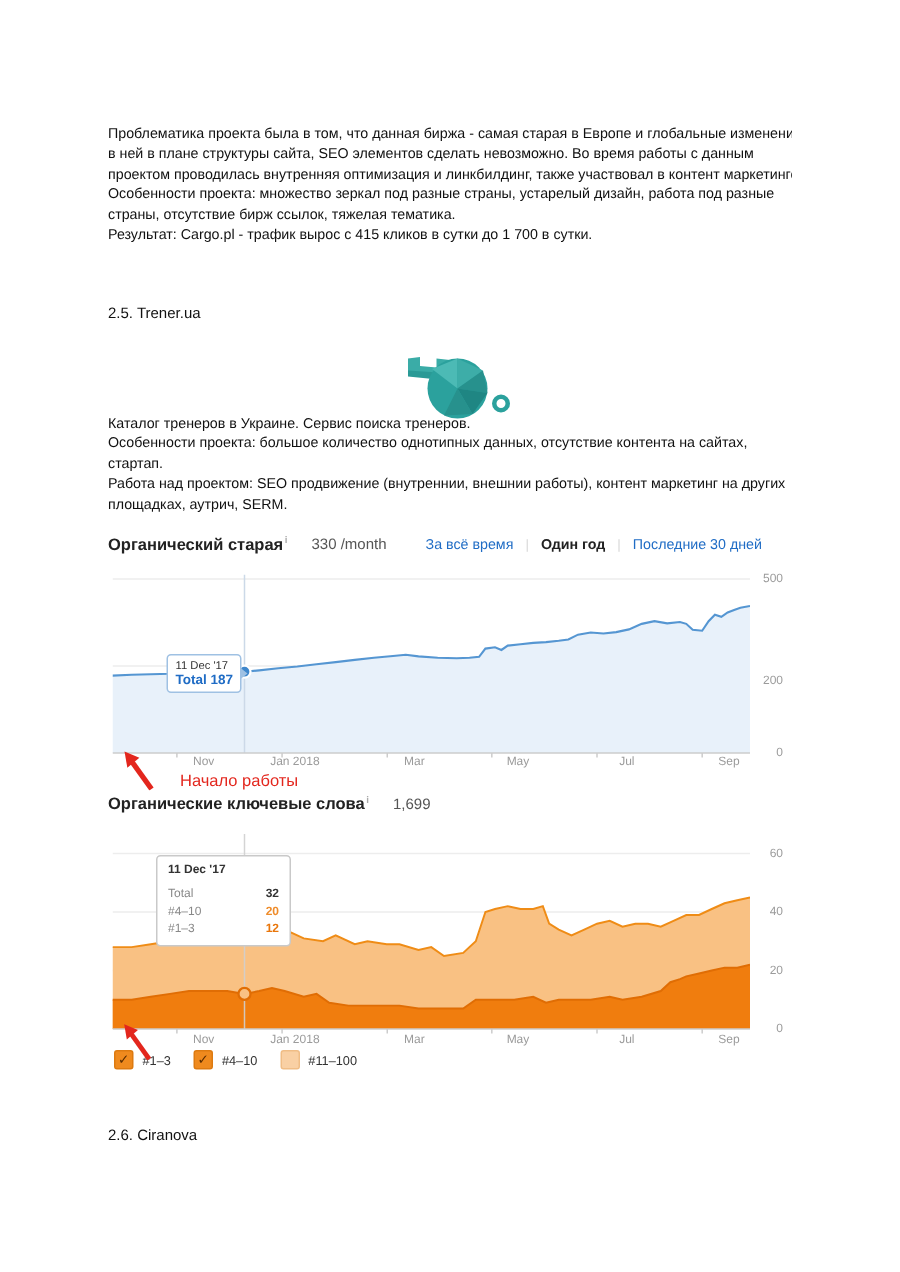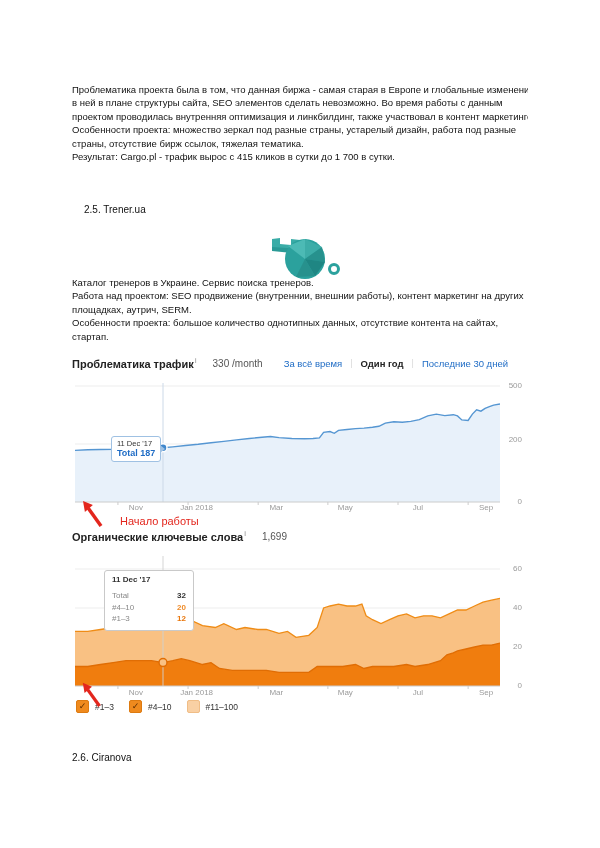--- a/index.html
+++ b/index.html
@@ -54,42 +54,42 @@
 <body>
 
 <div class="page">
 
   <div class="textblock" style="top:83px;">
     <p>Проблематика проекта была в том, что данная биржа - самая старая в Европе и глобальные изменения в ней в плане структуры сайта, SEO элементов сделать невозможно. Во время работы с данным проектом проводилась внутренняя оптимизация и линкбилдинг, также участвовал в контент маркетинге.</p>
     <p>Особенности проекта: множество зеркал под разные страны, устарелый дизайн, работа под разные страны, отсутствие бирж ссылок, тяжелая тематика.</p>
     <p>Результат: Cargo.pl - трафик вырос с 415 кликов в сутки до 1 700 в сутки.</p>
   </div>
 
-  <div class="section-title" style="top:204px;margin-left:12px;">2.5. Trener.ua</div>
+  <div class="section-title" style="top:204px;">2.5. Trener.ua</div>
 
   <svg class="whistle" width="78" height="52" viewBox="0 0 78 52">
     <polygon points="4,9 12,8 12,14 23,15 23,9 32,10 34,22 4,20" fill="#3aaca7"></polygon>
     <polygon points="4,17 34,19 34,24 4,21" fill="#2a9a96"></polygon>
     <circle cx="37" cy="29" r="20" fill="#2ba19d"></circle>
     <polygon points="37,29 20,16 37,9" fill="#4cbab5"></polygon>
     <polygon points="37,29 37,9 54,17" fill="#3dada8"></polygon>
     <polygon points="37,29 54,17 57,32" fill="#27918d"></polygon>
     <polygon points="37,29 57,32 47,46" fill="#1f8683"></polygon>
     <polygon points="37,29 47,46 28,47" fill="#27918d"></polygon>
     <circle cx="66" cy="39" r="4.5" fill="none" stroke="#2ba19d" stroke-width="3"></circle>
   </svg>
 
   <div class="textblock" style="top:276px;">
     <p>Каталог тренеров в Украине. Сервис поиска тренеров.</p>
+    <p>Особенности проекта: большое количество однотипных данных, отсутствие контента на сайтах, стартап.</p>
     <p>Работа над проектом: SEO продвижение (внутреннии, внешнии работы), контент маркетинг на других площадках, аутрич, SERM.</p>
-    <p>Особенности проекта: большое количество однотипных данных, отсутствие контента на сайтах, стартап.</p>
   </div>
 
   <div class="chart-header" style="top:355px;">
-    <span class="chart-title"><span>Проблематика трафик</span><span class="info-sup">i</span></span>
+    <span class="chart-title"><span>Органический старая</span><span class="info-sup">i</span></span>
     <span class="chart-value">330 /month</span>
     <span class="range-tabs">
       <span class="range-tab" id="tab0" style="color: rgb(31, 108, 197);">За всё время</span>
       <span class="tab-sep">|</span>
       <span class="range-tab" id="tab1" style="color: rgb(34, 34, 34); font-weight: bold;">Один год</span>
       <span class="tab-sep">|</span>
       <span class="range-tab" id="tab2" style="color: rgb(31, 108, 197);">Последние 30 дней</span>
     </span>
   </div>
 
@@ -111,21 +111,21 @@
   <div class="xlabels" id="c1-xlabels" style="top:503px;">
       <span style="left: 17.925px;">Nov</span>
       <span style="left: 88.05px;">Jan 2018</span>
       <span style="left: 158.175px;">Mar</span>
       <span style="left: 227.875px;">May</span>
       <span style="left: 298px;">Jul</span>
       <span style="left: 368.125px;">Sep</span>
     </div>
   <div class="ylabels" id="c1-ylabels" style="top:383px;height:127px;">
       <span style="top: -2px;">500</span>
-      <span style="top: 52px;">200</span>
+      <span style="top: 66px;">200</span>
       <span style="top: 114px;">0</span>
     </div>
 
   <div class="tooltip1">
     <div class="tt1-date">11 Dec '17</div>
     <div class="tt1-total" id="tt1-total" style="color: rgb(31, 108, 197);"><span>Total</span>&nbsp;<span>187</span></div>
   </div>
 
   <svg class="arrow-svg" style="left:80px;top:499px;" width="28" height="28" viewBox="0 0 28 28">
     <line x1="8.3" y1="9.3" x2="21" y2="27" stroke="#e3261d" stroke-width="3.5"></line>

